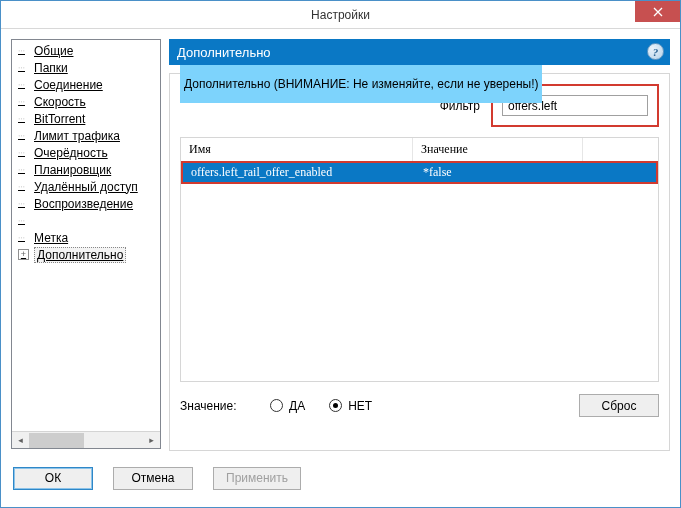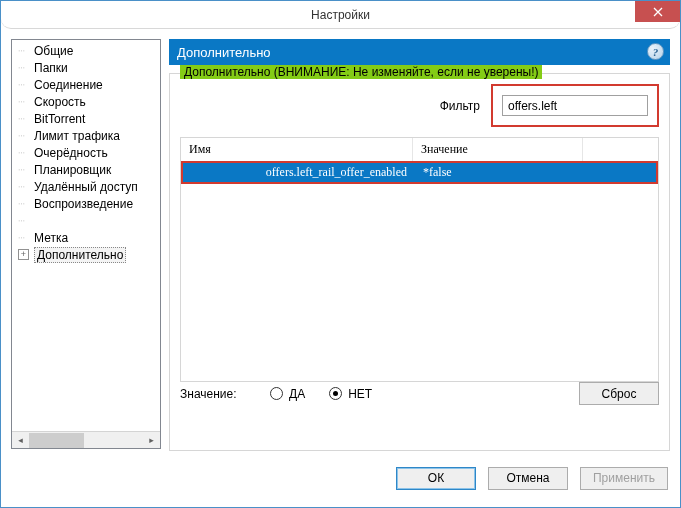--- a/index.html
+++ b/index.html
@@ -15,21 +15,20 @@
     position: relative;
     color: #000;
   }
   .titlebar {
     height: 28px;
     background: #fff;
     border-bottom: 1px solid #d8d8d8;
     display: flex;
     align-items: center;
     position: relative;
-    border-radius: 10px;
   }
   .titlebar .title {
     position: absolute;
     left: 50%;
     transform: translateX(-50%);
     color: #333;
     font-size: 12px;
   }
   .titlebar .close {
     position: absolute;
@@ -52,20 +51,21 @@
     width: 150px;
     height: 410px;
     border: 1px solid #828790;
     background: #fff;
     margin-right: 8px;
     overflow: hidden;
     position: relative;
   }
   .tree {
     padding: 2px 0;
+    text-decoration: underline;
   }
   .tree-item {
     display: flex;
     align-items: center;
     height: 17px;
     padding-left: 6px;
     white-space: nowrap;
     cursor: default;
   }
   .tree-item .dots {
@@ -147,22 +147,22 @@
     margin-top: 8px;
     border: 1px solid #d6d6d6;
     padding: 10px 10px 12px 10px;
     position: relative;
     height: 378px;
   }
   .legend {
     position: absolute;
     top: -9px;
     left: 10px;
-    background: #84cc16;
-    padding: 0 4px;
+    background: #7dd3fc;
+    padding: 12px 4px;
     font-size: 12px;
   }
   .filter-row {
     display: flex;
     align-items: center;
     justify-content: flex-end;
     margin-top: 0px;
   }
   .filter-label { margin-right: 11px; }
   .filter-box {
@@ -202,31 +202,31 @@
   .col-val { width: 170px; }
   .list-row {
     display: flex;
     align-items: center;
     height: 19px;
     font-size: 12px;
   }
   .list-row.selected {
     background: #0a78c5;
     color: #fff;
-    text-align: right;
   }
   .list-row .cell { padding: 0 8px; }
   .list-row .cell-name { width: 232px; }
   .row-highlight {
     border: 2px solid #d23a2f;
     margin-top: -1px;
   }
   .value-row {
     display: flex;
     align-items: center;
+    margin-top: 12px;
   }
   .value-row .vlabel { width: 90px; }
   .radio-wrap { display: flex; align-items: center; margin-right: 24px; cursor: default; }
   .radio {
     width: 13px; height: 13px; border-radius: 50%;
     border: 1px solid #333; margin-right: 6px;
     display: flex; align-items: center; justify-content: center;
     background: #fff;
   }
   .radio.checked::after {
@@ -242,23 +242,22 @@
     font-size: 12px;
     cursor: default;
     padding: 0 12px;
   }
   .btn.default { border: 1px solid #2e87c8; box-shadow: inset 0 0 0 1px #8cc3e9; }
   .btn[disabled] { color: #a0a0a0; }
   .footer {
     height: 38px;
     display: flex;
     align-items: center;
-    justify-content: flex-end;
     padding: 0 12px;
-    gap: 12px;
+    gap: 20px;
   }
 </style>
 </head>
 <body>
 
 <div class="titlebar">
   <span class="title">Настройки</span>
   <div class="close">
     <svg viewBox="0 0 10 10">
         <path d="M1 1 L9 9 M9 1 L1 9" stroke="#fff" stroke-width="1.3"></path>

